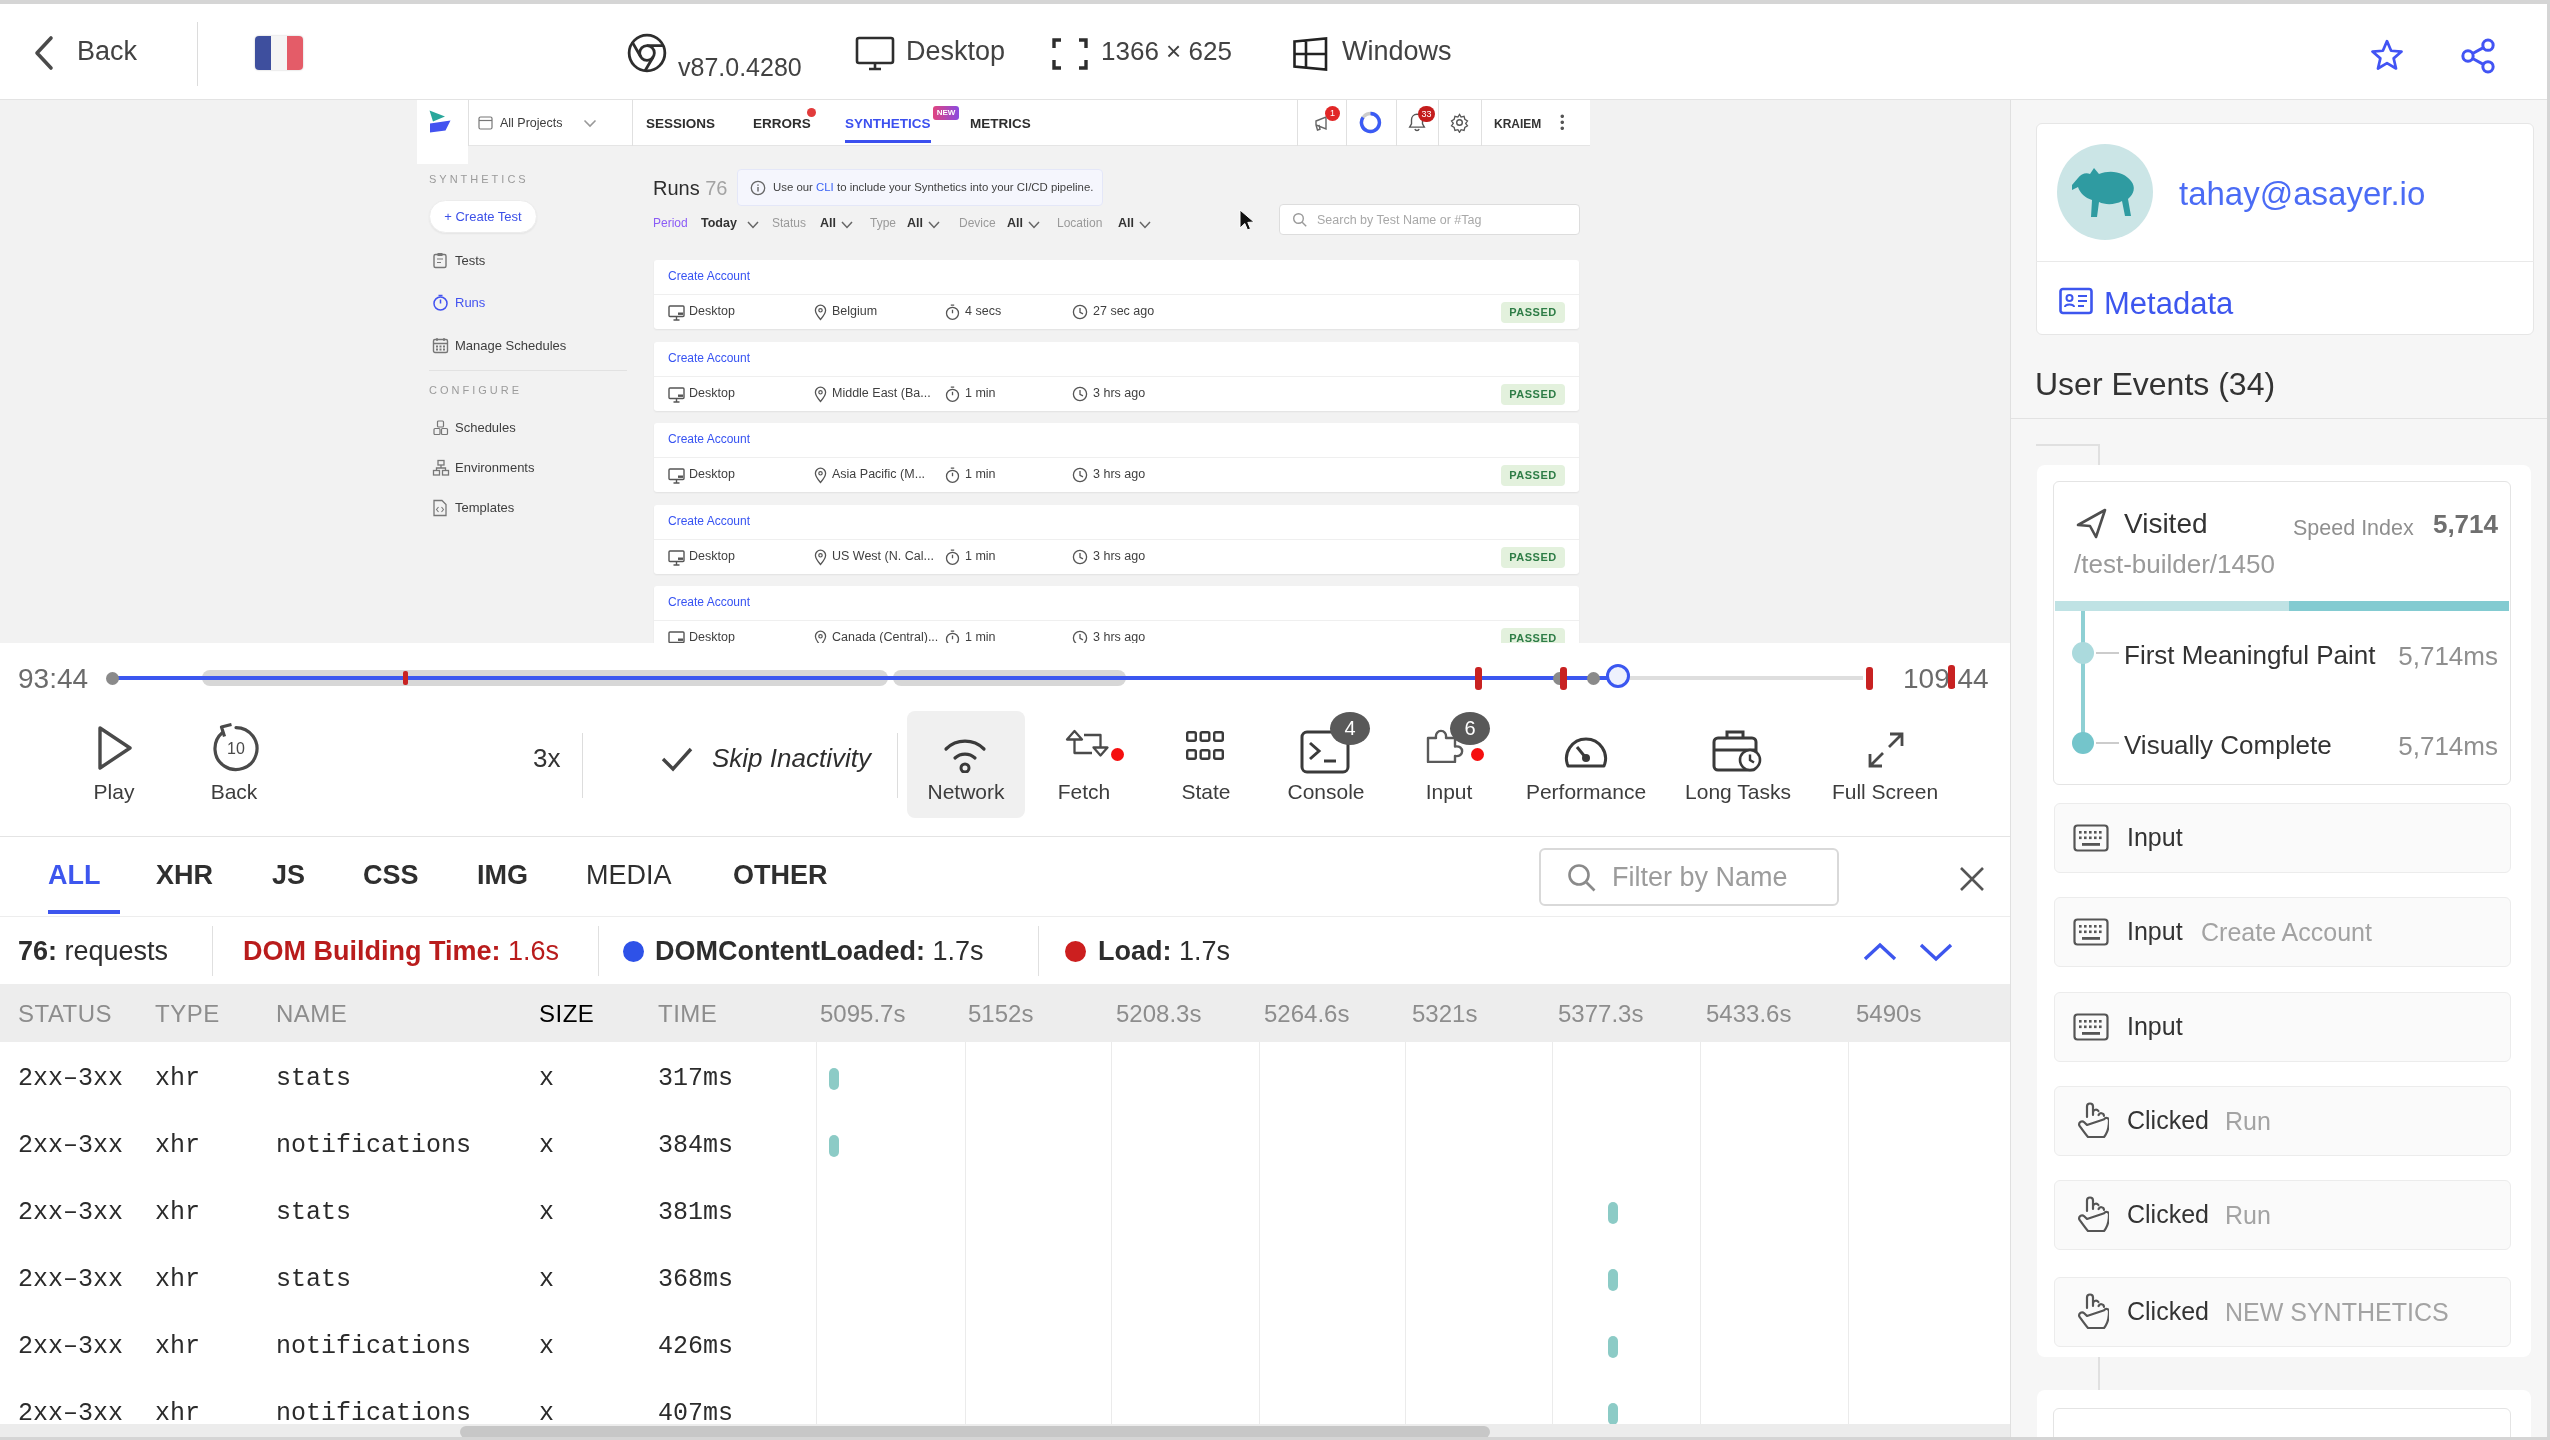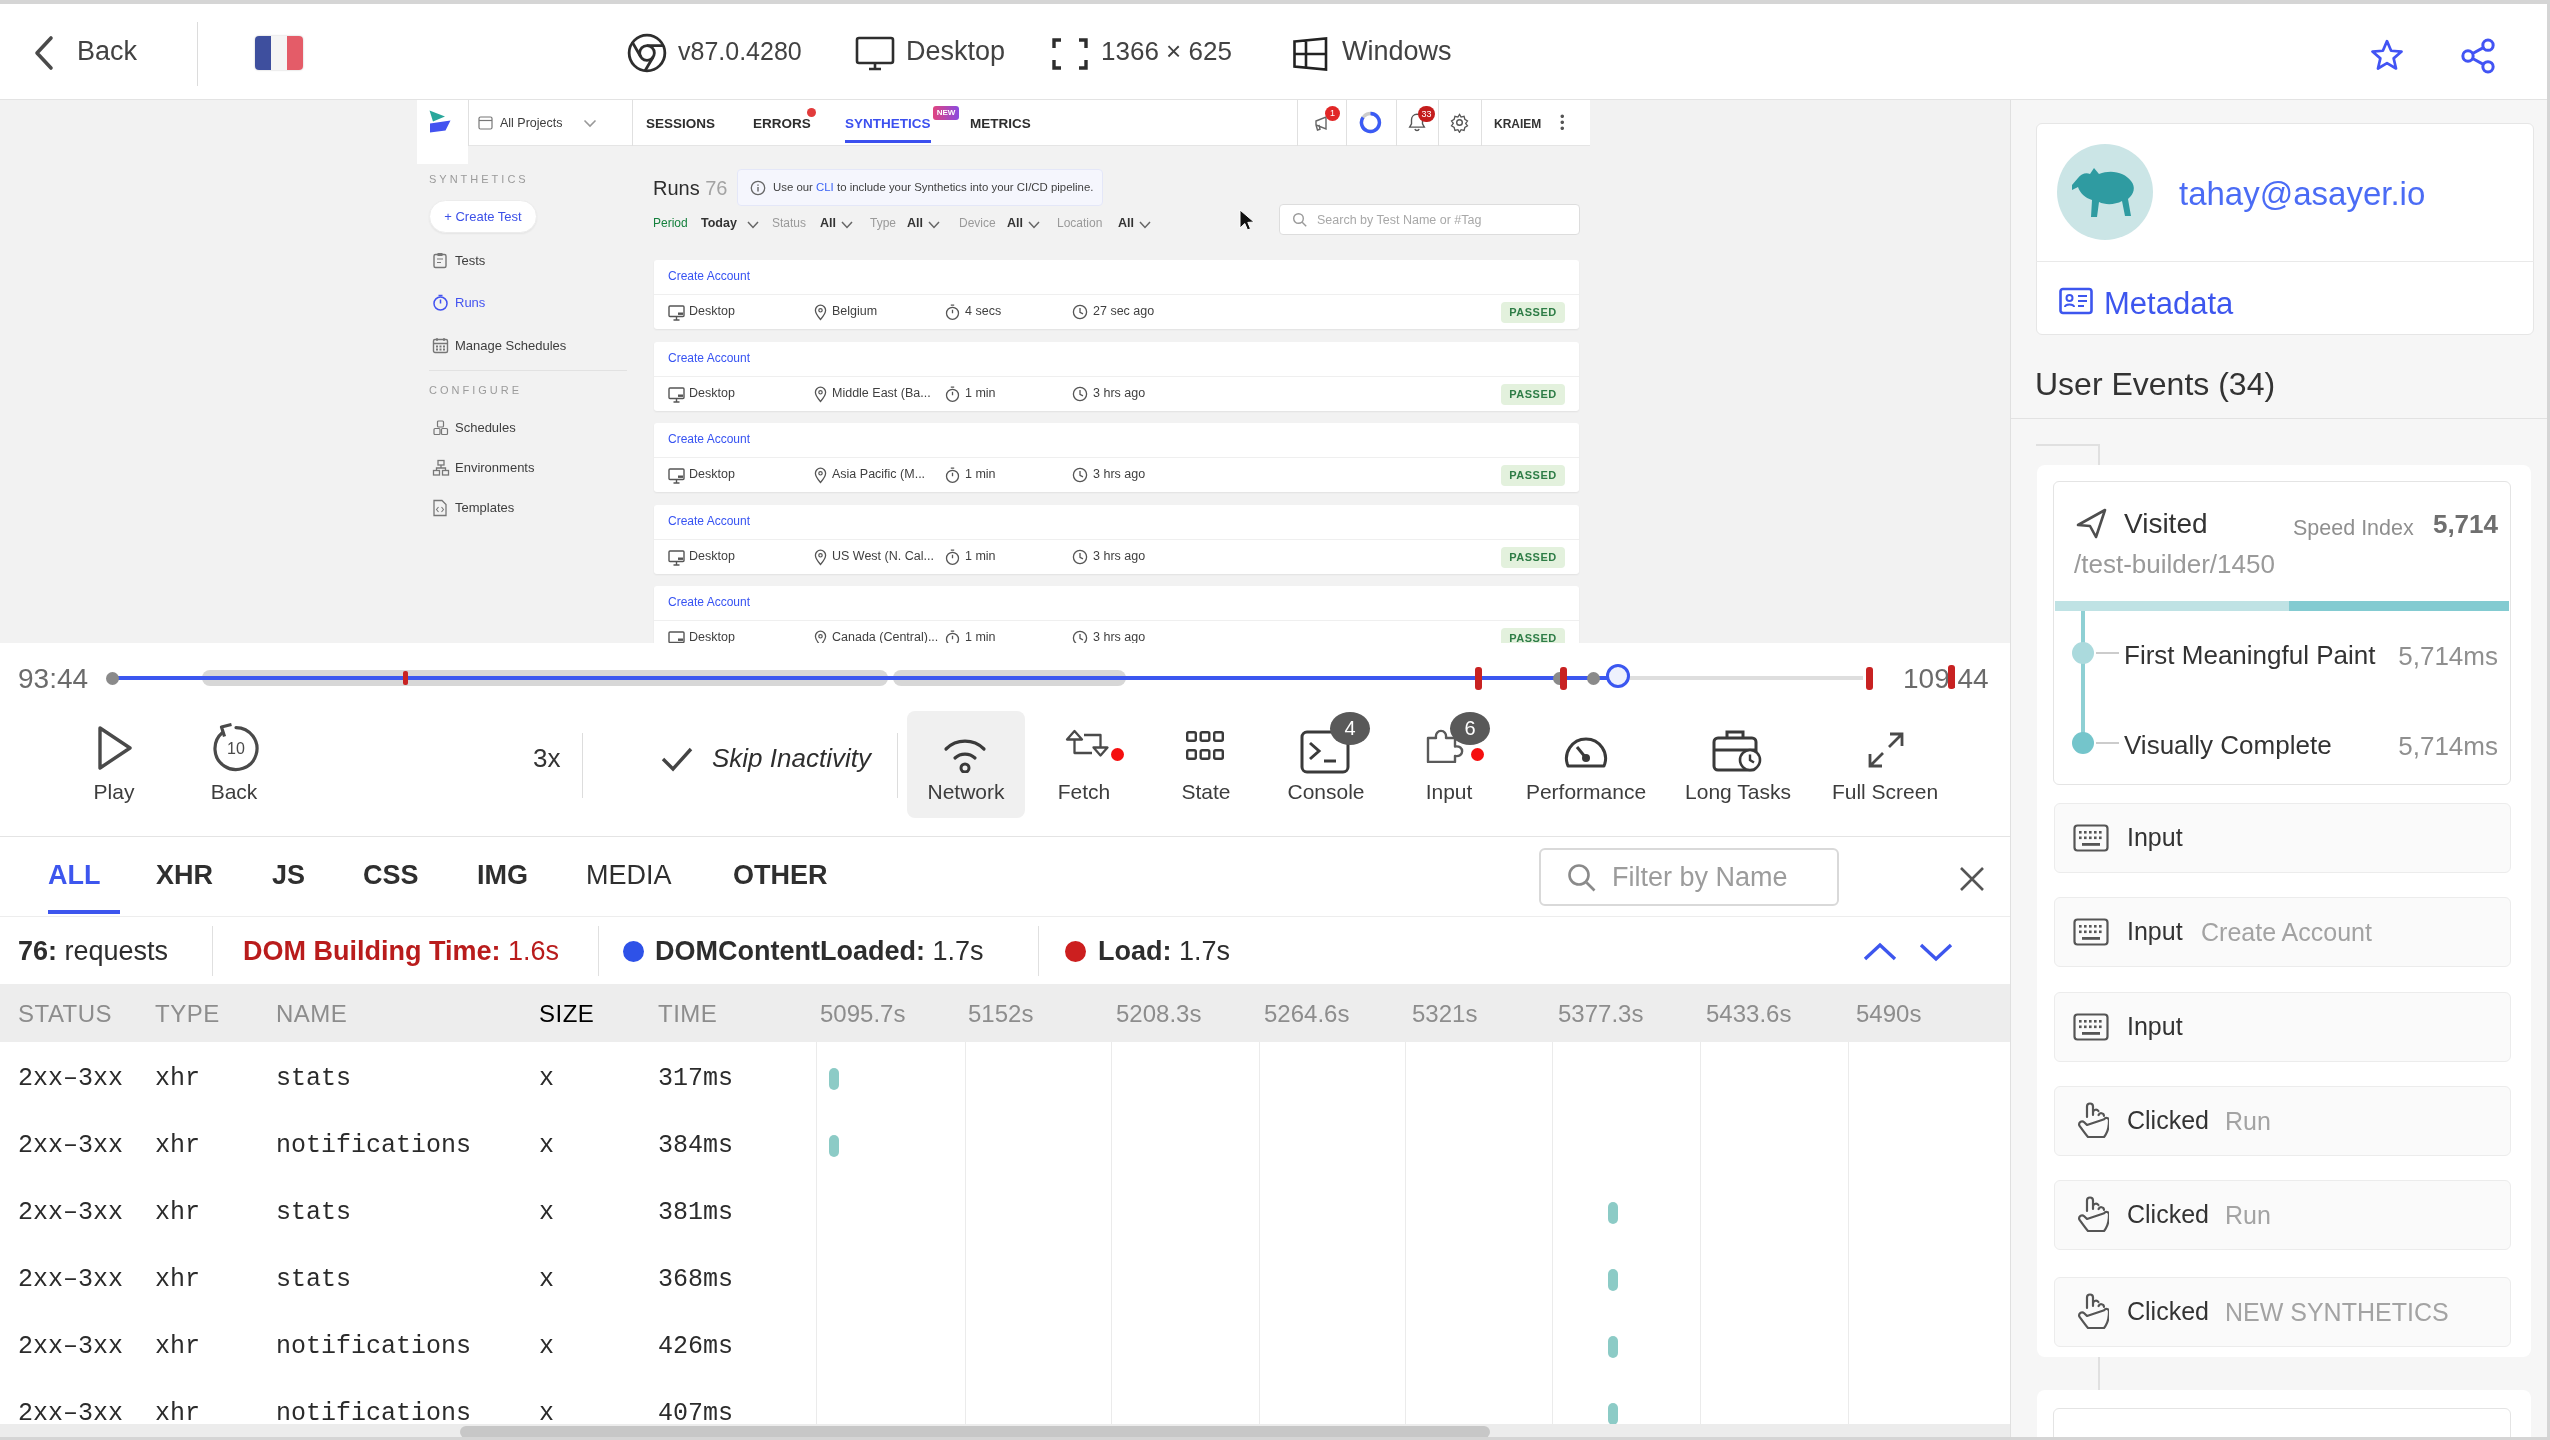--- a/index.html
+++ b/index.html
@@ -37,21 +37,21 @@
     <div class="abs" style="left:255px;top:32px;width:48px;height:34px;border-radius:4px;overflow:hidden;box-shadow:0 0 2px rgba(0,0,0,.25);">
       <div class="abs" style="left:0;top:0;width:16px;height:34px;background:#3e4f9e;"></div>
       <div class="abs" style="left:16px;top:0;width:16px;height:34px;background:#f5f5f5;"></div>
       <div class="abs" style="left:32px;top:0;width:16px;height:34px;background:#e45c68;"></div>
     </div>
     <svg class="abs" style="left:626px;top:28px;" width="42" height="42" viewBox="0 0 24 24">
         <circle cx="12" cy="12" r="10.2" fill="none" stroke="#2e2e2e" stroke-width="1.6"></circle>
         <circle cx="12" cy="12" r="4.2" fill="none" stroke="#2e2e2e" stroke-width="1.6"></circle>
         <path d="M12 7.8 L21.6 7.8 M8.4 14.1 L3.6 5.8 M15.6 14.1 L10.8 22.3" fill="none" stroke="#2e2e2e" stroke-width="1.6"></path>
       </svg>
-    <div class="tb-txt" style="left:678px;font-size:25px;">v87.0.4280</div>
+    <div class="tb-txt" style="left:678px;font-size:25px;margin-top:16px;">v87.0.4280</div>
     <svg class="abs" style="left:855px;top:32px;" width="40" height="36" viewBox="0 0 40 36">
         <rect x="2" y="2" width="36" height="25" rx="2" fill="none" stroke="#2e2e2e" stroke-width="2.6"></rect>
         <path d="M14 33 L26 33 M20 27 L20 33" stroke="#2e2e2e" stroke-width="2.6"></path>
       </svg>
     <div class="tb-txt" style="left:906px;">Desktop</div>
     <svg class="abs" style="left:1050px;top:33px;" width="40" height="34" viewBox="0 0 40 34">
         <path d="M11 3 H4 V11 M29 3 H36 V11 M11 31 H4 V23 M29 31 H36 V23" fill="none" stroke="#2e2e2e" stroke-width="3.4"></path>
       </svg>
     <div class="tb-txt" style="left:1101px;font-size:26px;">1366 × 625</div>
     <svg class="abs" style="left:1290px;top:32px;" width="40" height="36" viewBox="0 0 40 36">
@@ -171,21 +171,21 @@
     <div class="abs" style="left:38px;top:400px;font-size:13px;color:#3e3e3e;">Templates</div>
 
     <div class="abs" style="left:236px;top:77px;font-size:20px;font-weight:500;color:#2d2d2d;">Runs <span style="color:#a3a3a3;">76</span></div>
     <div class="abs" style="left:320px;top:69px;width:366px;height:37px;background:#f5f6fd;border:1px solid #e4e7f8;border-radius:4px;"></div>
     <svg class="abs" style="left:333px;top:80px;" width="16" height="16" viewBox="0 0 16 16">
           <circle cx="8" cy="8" r="6.7" fill="none" stroke="#666" stroke-width="1.3"></circle>
           <path d="M8 7 V11.4 M8 4.6 V5.8" stroke="#666" stroke-width="1.4"></path>
         </svg>
     <div class="abs" style="left:356px;top:81px;font-size:11.4px;color:#3f3f3f;">Use our <span style="color:#3c64f4;">CLI</span> to include your Synthetics into your CI/CD pipeline.</div>
 
-    <div class="abs" style="left:236px;top:116px;font-size:12px;color:#15803d;">Period</div>
+    <div class="abs" style="left:236px;top:116px;font-size:12px;color:#8b5cf6;">Period</div>
     <div class="abs" style="left:284px;top:116px;font-size:12.5px;font-weight:700;color:#333;">Today</div>
     <svg class="abs" style="left:330px;top:121px;" width="12" height="8" viewBox="0 0 12 8">
           <path d="M1 1 L6 6.5 L11 1" fill="none" stroke="#666" stroke-width="1.5"></path>
         </svg>
     <div class="abs" style="left:355px;top:116px;font-size:12px;color:#9a9a9a;">Status</div>
     <div class="abs" style="left:403px;top:116px;font-size:12.5px;font-weight:700;color:#333;">All</div>
     <svg class="abs" style="left:424px;top:121px;" width="12" height="8" viewBox="0 0 12 8">
           <path d="M1 1 L6 6.5 L11 1" fill="none" stroke="#666" stroke-width="1.5"></path>
         </svg>
     <div class="abs" style="left:453px;top:116px;font-size:12px;color:#9a9a9a;">Type</div>

